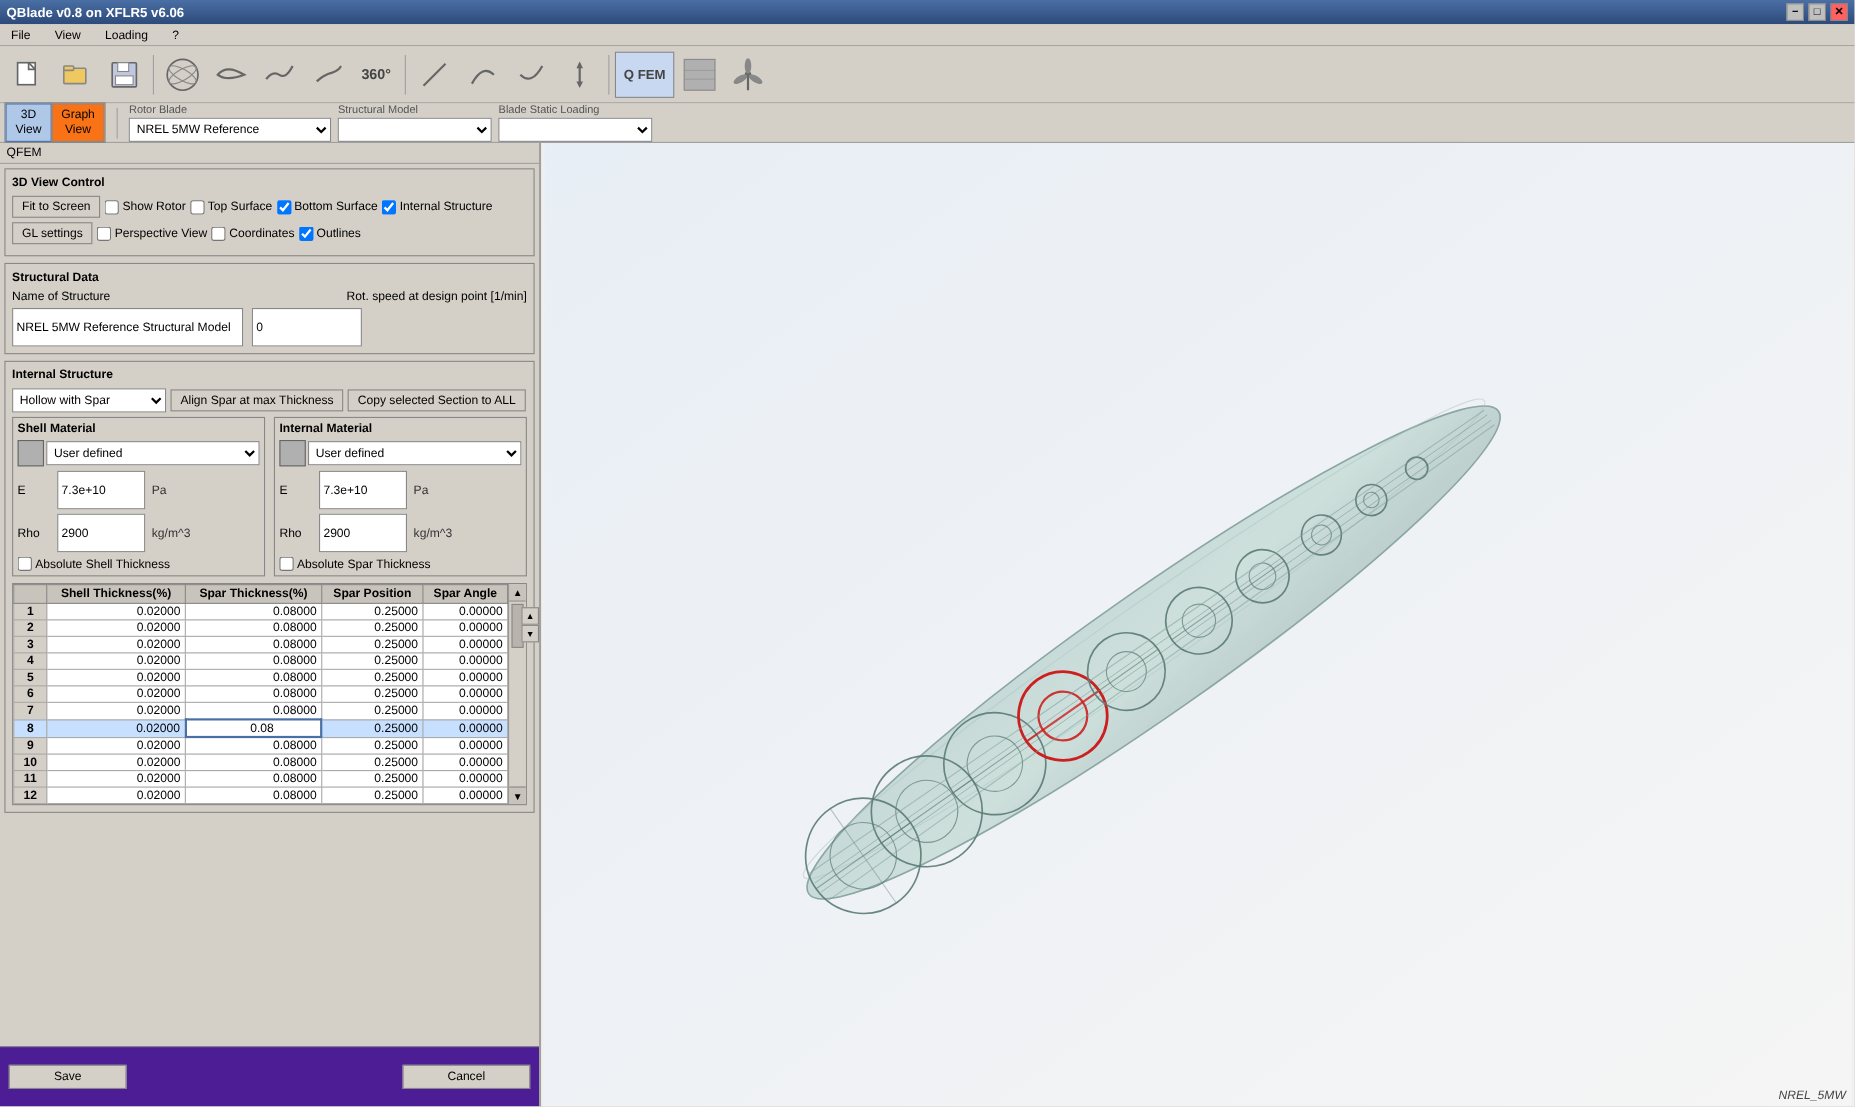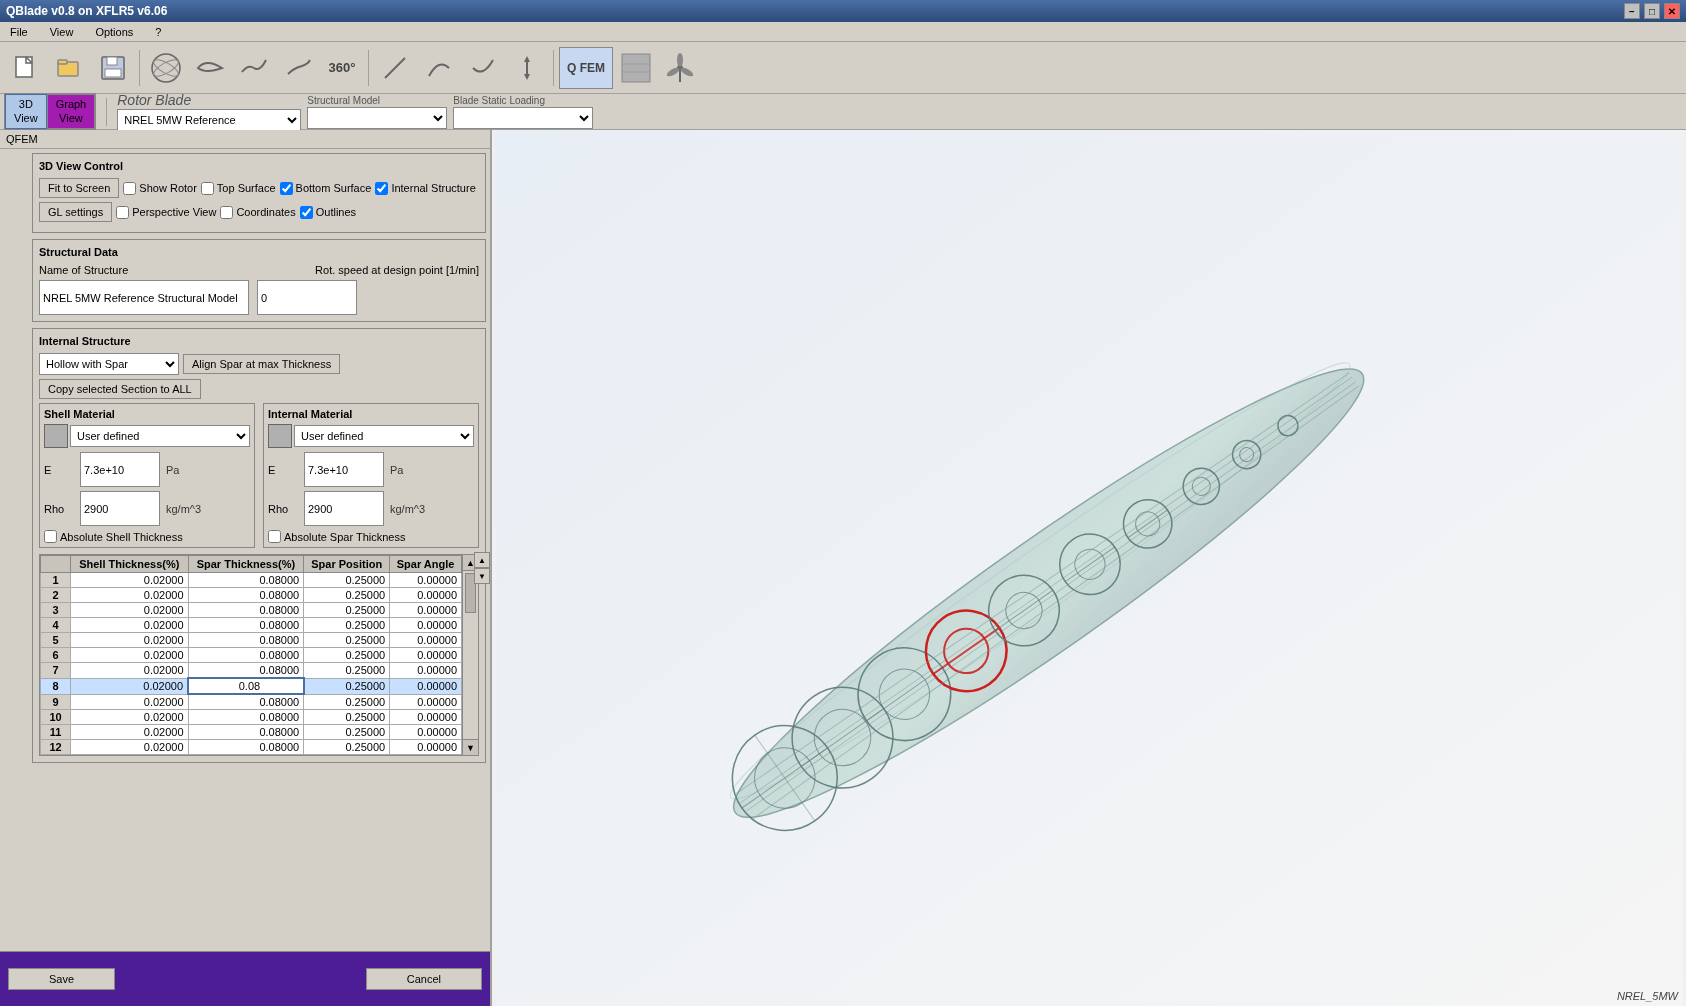--- a/index.html
+++ b/index.html
@@ -80,21 +80,21 @@
       background: #d4d0c8;
       height: 36px;
       display: flex;
       align-items: center;
       padding: 2px 4px;
       border-bottom: 1px solid #a0a0a0;
       gap: 6px;
     }
     .view-btn {
       padding: 3px 8px;
-      background: #a21caf;
+      background: #f97316;
       border: 1px solid #888;
       cursor: pointer;
       font-size: 11px;
       min-width: 36px;
     }
     .view-btn.active { background: #b0c8e8; border-color: #4a6fa5; }
 
     .combo-select {
       height: 22px;
       border: 1px solid #888;
@@ -131,21 +131,20 @@
       flex: 1;
       overflow-y: auto;
       padding: 4px;
     }
 
     .section-box {
       border: 1px solid #888;
       background: #d4d0c8;
       padding: 6px;
       margin-bottom: 6px;
-      margin-left: 28px;
     }
     .section-title {
       font-size: 11px;
       font-weight: bold;
       margin-bottom: 6px;
       color: #000;
     }
 
     .control-row {
       display: flex;
@@ -317,21 +316,21 @@
   <div id="titlebar-controls">
     <div class="titlebar-btn">−</div>
     <div class="titlebar-btn">□</div>
     <div class="titlebar-btn" style="background:#ff6060;">✕</div>
   </div>
 </div>
 
 <div id="menubar">
   <span class="menu-item">File</span>
   <span class="menu-item">View</span>
-  <span class="menu-item">Options</span>
+  <span class="menu-item">Loading</span>
   <span class="menu-item">?</span>
 </div>
 
 <div id="toolbar">
   <div class="toolbar-btn">
     <svg width="28" height="28" viewBox="0 0 28 28">
         <rect x="5" y="3" width="16" height="20" fill="white" stroke="#666" stroke-width="1.5"></rect>
         <polyline points="15,3 21,9" fill="none" stroke="#666" stroke-width="1.5"></polyline>
         <polyline points="15,3 15,9 21,9" fill="none" stroke="#666" stroke-width="1.5"></polyline>
       </svg>
@@ -420,21 +419,21 @@
   <div style="display:flex; gap:0; border:1px solid #888;">
     <div class="view-btn active" style="text-align:center; line-height:1.2;">
       <span>3D</span><br><span>View</span>
     </div>
     <div class="view-btn" style="text-align:center; line-height:1.2;">
       <span>Graph</span><br><span>View</span>
     </div>
   </div>
   <div style="width:1px;height:28px;background:#a0a0a0;margin:0 4px;"></div>
   <div style="display:flex;flex-direction:column;gap:1px;">
-    <span style="font-size:14px;color:#555;font-style:italic;">Rotor Blade</span>
+    <span style="font-size:10px;color:#555;">Rotor Blade</span>
     <select class="combo-select" style="width:184px;">
       <option>NREL 5MW Reference</option>
     </select>
   </div>
   <div style="display:flex;flex-direction:column;gap:1px;">
     <span style="font-size:10px;color:#555;">Structural Model</span>
     <select class="combo-select" style="width:140px;">
       <option></option>
     </select>
   </div>

